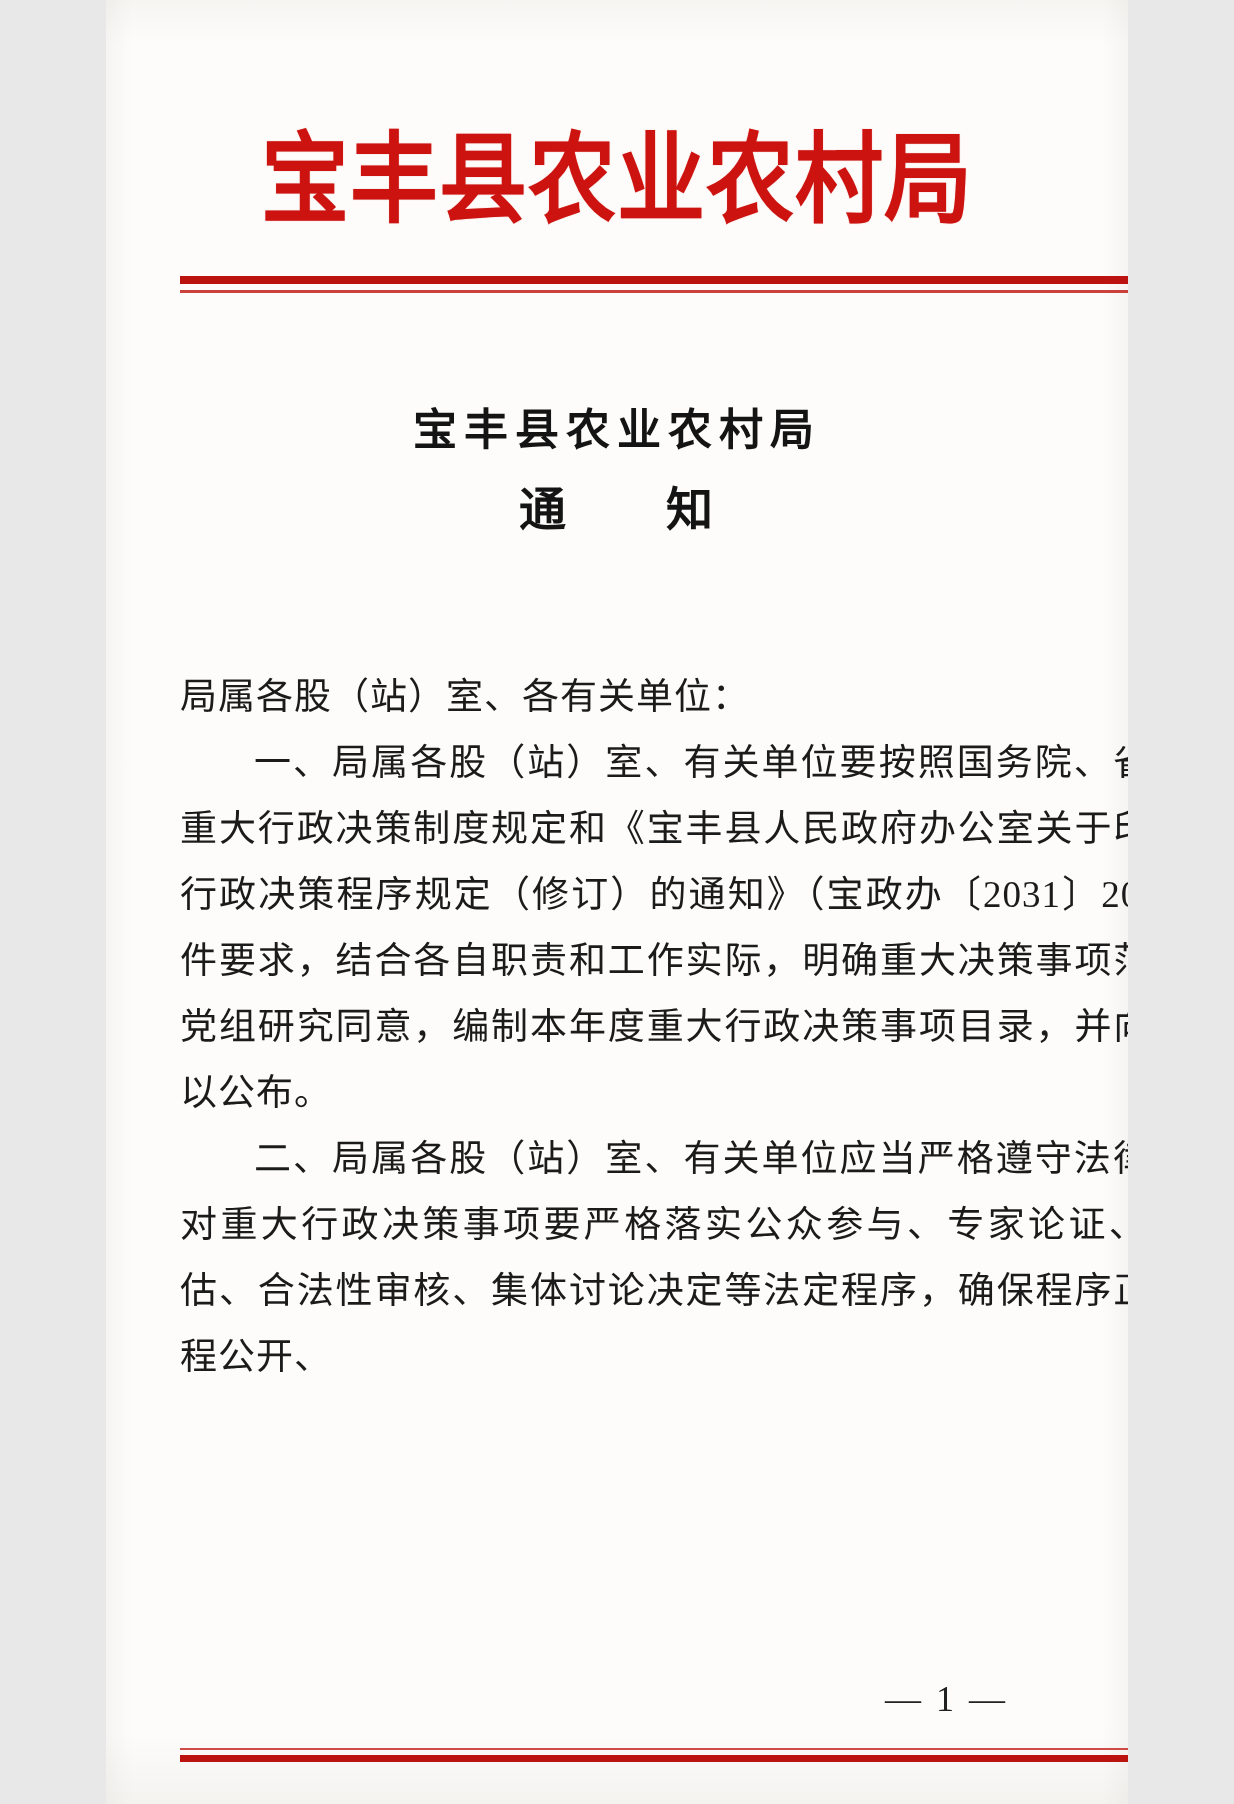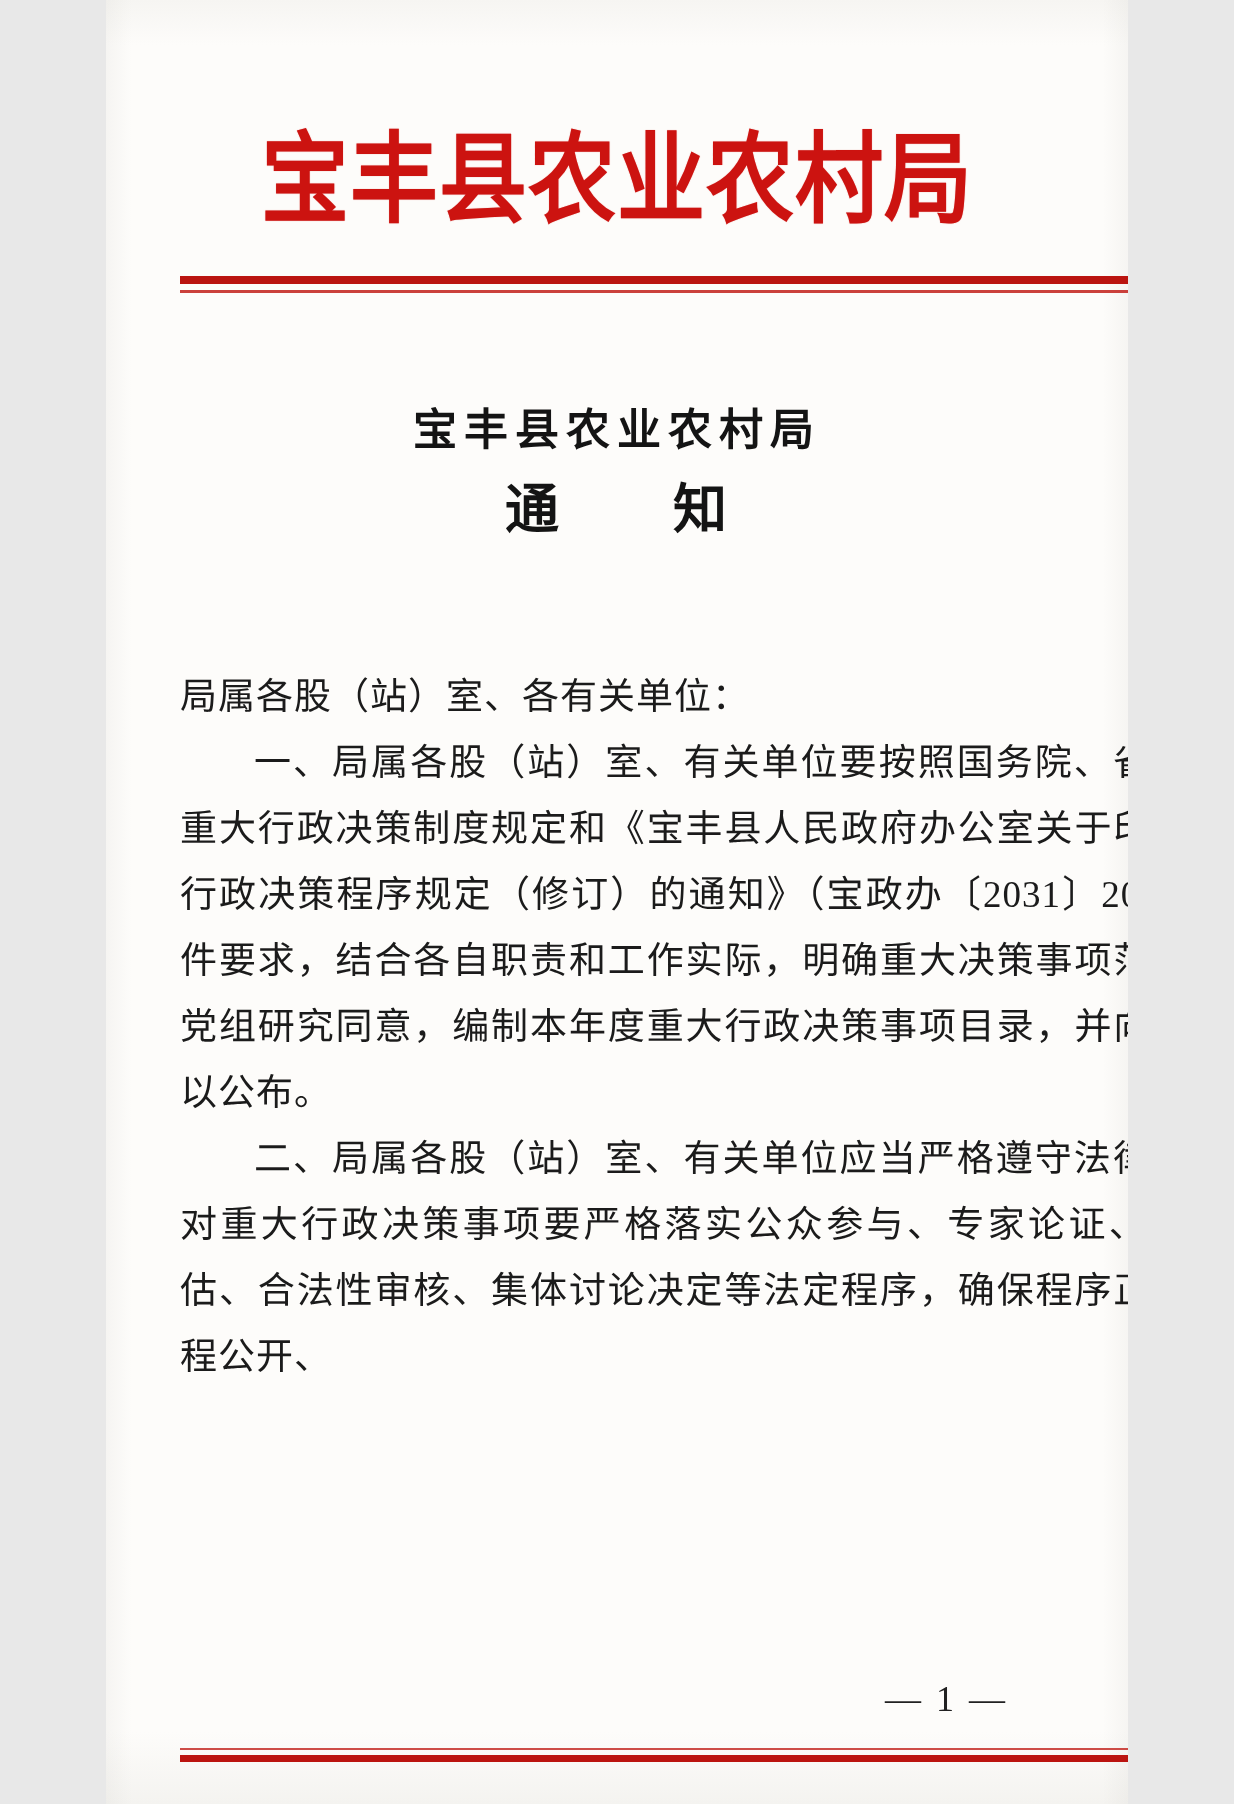--- a/index.html
+++ b/index.html
@@ -62,21 +62,21 @@
     top: 392px;
     left: 0;
     right: 0;
     text-align: center;
     font-weight: bold;
     color: #141414;
     white-space: nowrap;
   }
   .doc-title .t1 { font-size: 44px; line-height: 78px; letter-spacing: 7px; }
   .doc-title .t2 { font-size: 50px; line-height: 82px; letter-spacing: 2px; }
-  .doc-title .t3 { font-size: 54px; line-height: 80px; letter-spacing: 2px; }
+  .doc-title .t3 { font-size: 47px; line-height: 80px; letter-spacing: 2px; }
 
   
   .doc-body {
     position: absolute;
     top: 664px;
     left: 74px;
     width: 1088px;
     font-size: 37px;
     line-height: 66px;
     letter-spacing: 1px;

